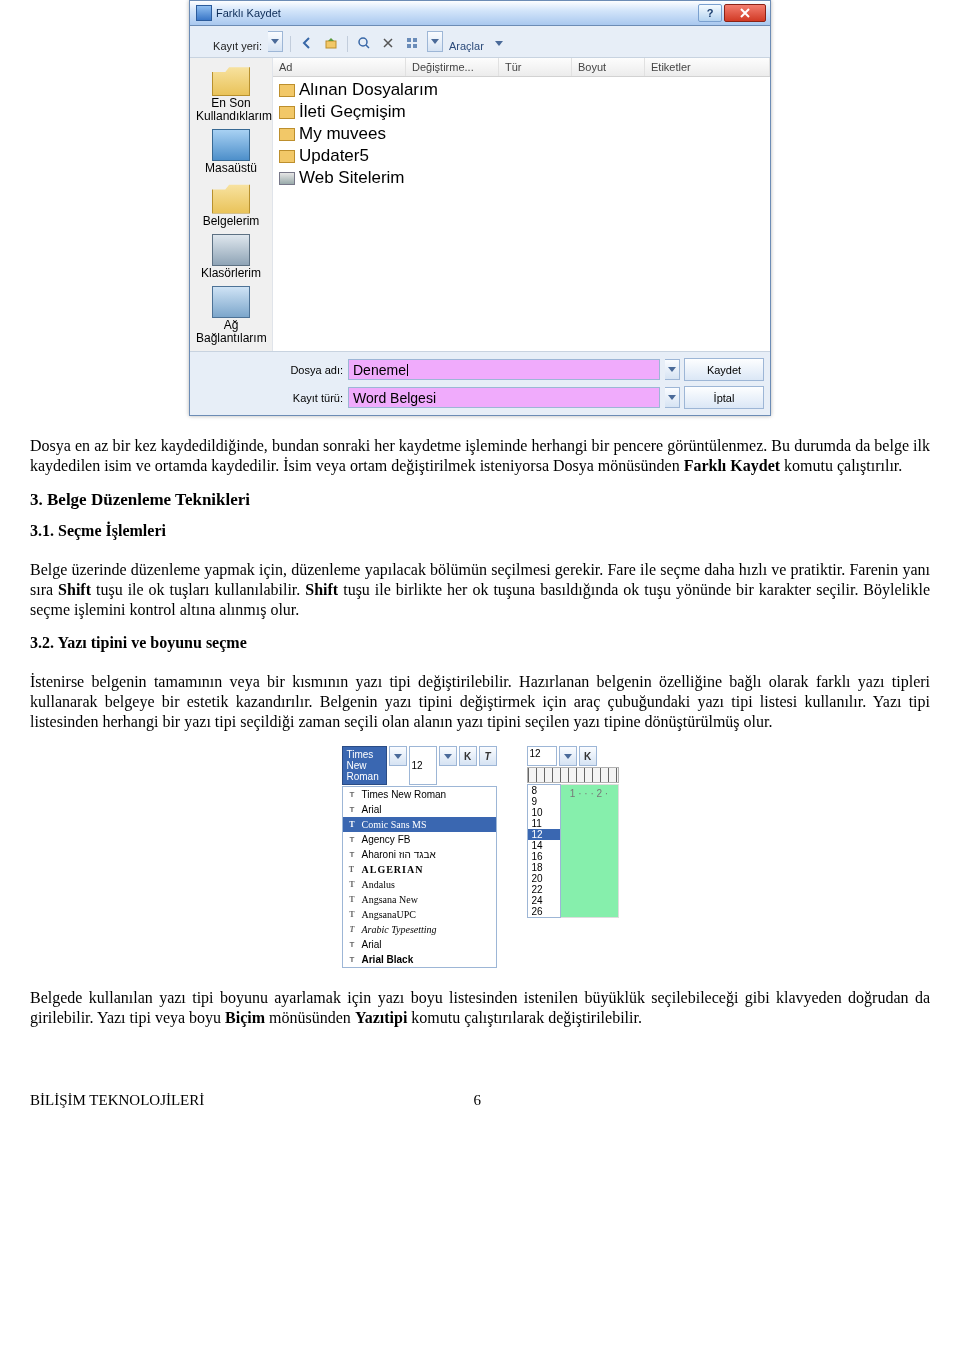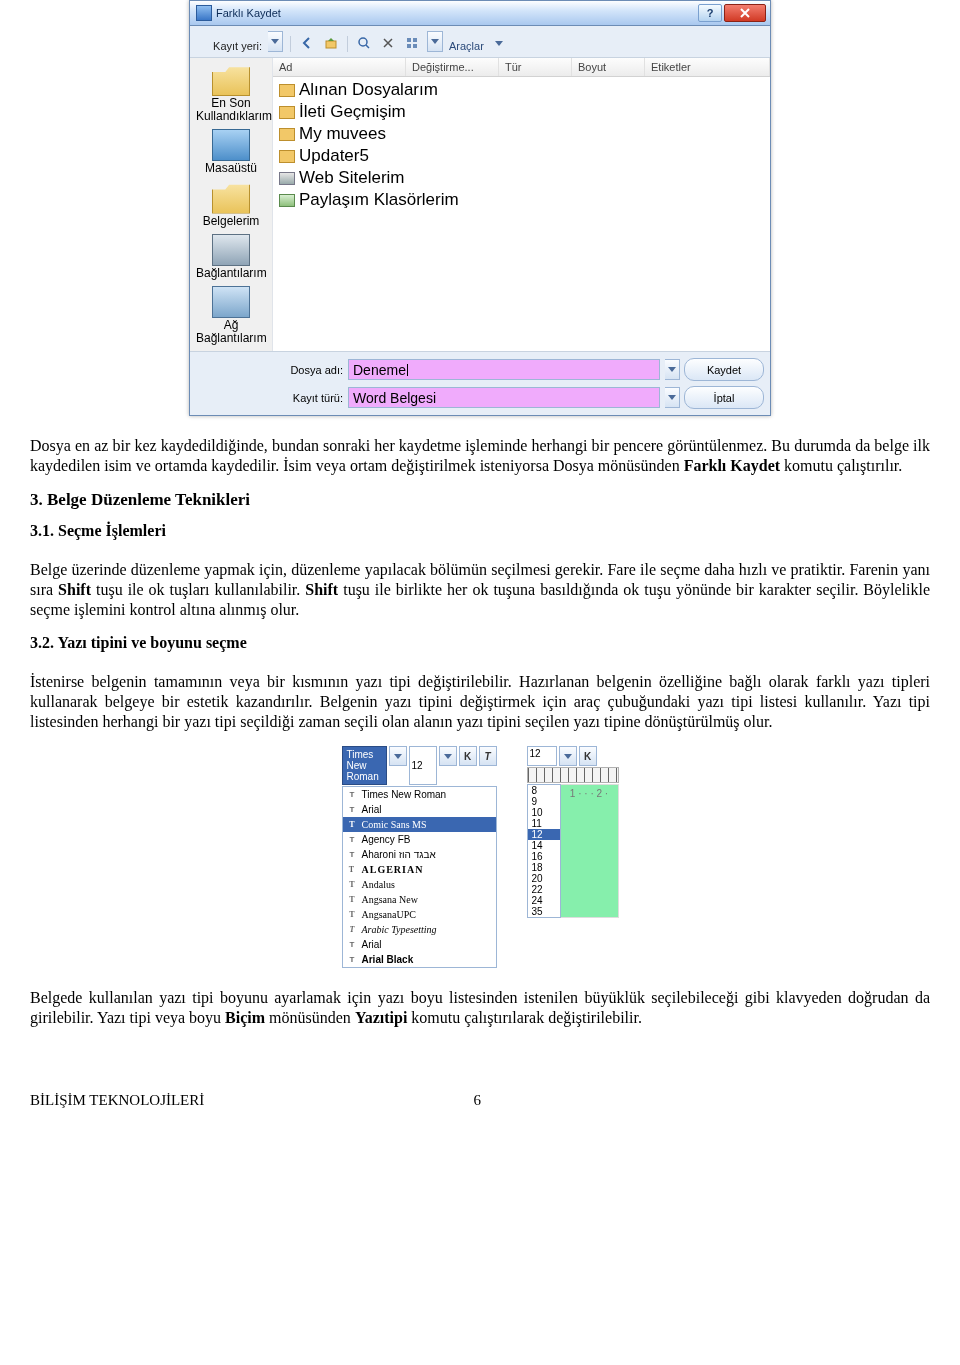--- a/index.html
+++ b/index.html
@@ -117,21 +117,21 @@
   .dlg-bottom .lbl2 { text-align:right; font-size:11px;}
   .dlg-bottom .txt {
     border:1px solid #9db6d6; background:#f0abfc; height:19px; padding:0 4px; display:flex; align-items:center;
     font-size:14px;
   }
   .dlg-bottom .dd2 {
     width:14px; height:19px; border:1px solid #9db6d6; border-left:none;
     background: linear-gradient(#fafcff,#d6e3f3); display:flex;align-items:center;justify-content:center;
   }
   .dlg-bottom .btn {
-    height:21px; border:1px solid #9db6d6; border-radius:10px;
+    height:21px; border:1px solid #9db6d6; border-radius:0;
     background: linear-gradient(#fdfeff,#dbe7f6);
     display:flex; align-items:center; justify-content:center; font-size:11px;
   }
 
   .chev { width:0;height:0;border-left:4px solid transparent;border-right:4px solid transparent;border-top:5px solid #4a6a99;}
 
   
   .para { text-align: justify; margin: 20px 0 14px 0; line-height:1.25;}
   h2.section { font-size: 17px; font-weight: bold; margin: 14px 0 6px 0;}
   h3.subsection { font-size: 16px; font-weight: bold; margin: 12px 0 6px 0;}
@@ -275,21 +275,21 @@
         <div class="place">
           <div class="pic pic-desktop"></div>
           <div>Masaüstü</div>
         </div>
         <div class="place">
           <div class="pic pic-docs"></div>
           <div>Belgelerim</div>
         </div>
         <div class="place">
           <div class="pic pic-computer"></div>
-          <div>Bağlantılarım</div>
+          <div>Klasörlerim</div>
         </div>
         <div class="place">
           <div class="pic pic-network"></div>
           <div>Ağ Bağlantılarım</div>
         </div>
       </div>
 
       <div class="file-area">
         <div class="headers">
           <div class="col-name">Ad</div>
@@ -312,24 +312,20 @@
               <span>My muvees</span>
             </div>
           <div class="file-row">
               <div class="fic"></div>
               <span>Updater5</span>
             </div>
           <div class="file-row">
               <div class="fic alt1"></div>
               <span>Web Sitelerim</span>
             </div>
-          <div class="file-row">
-              <div class="fic alt2"></div>
-              <span>Paylaşım Klasörlerim</span>
-            </div>
         </div>
       </div>
     </div>
 
     <div class="dlg-bottom">
       <div class="spacer"></div>
       <div class="lbl2">Dosya adı:</div>
       <div class="txt">
           <span>Deneme</span>
           <span style="border-left:1px solid #000;height:12px;margin-left:1px"></span>
@@ -452,21 +448,21 @@
           <div class="sz">9</div>
           <div class="sz">10</div>
           <div class="sz">11</div>
           <div class="sz sel">12</div>
           <div class="sz">14</div>
           <div class="sz">16</div>
           <div class="sz">18</div>
           <div class="sz">20</div>
           <div class="sz">22</div>
           <div class="sz">24</div>
-          <div class="sz">35</div>
+          <div class="sz">26</div>
         </div>
         <div class="sizeside">1 · · · 2 ·</div>
       </div>
     </div>
 
   </div>
 
   <p class="para">
     <span>Belgede kullanılan yazı tipi boyunu ayarlamak için yazı boyu listesinden istenilen büyüklük seçilebileceği gibi klavyeden doğrudan da girilebilir. Yazı tipi veya boyu </span><span class="bold">Biçim</span><span> mönüsünden </span><span class="bold">Yazıtipi</span><span> komutu çalıştırılarak değiştirilebilir.</span>
   </p>

